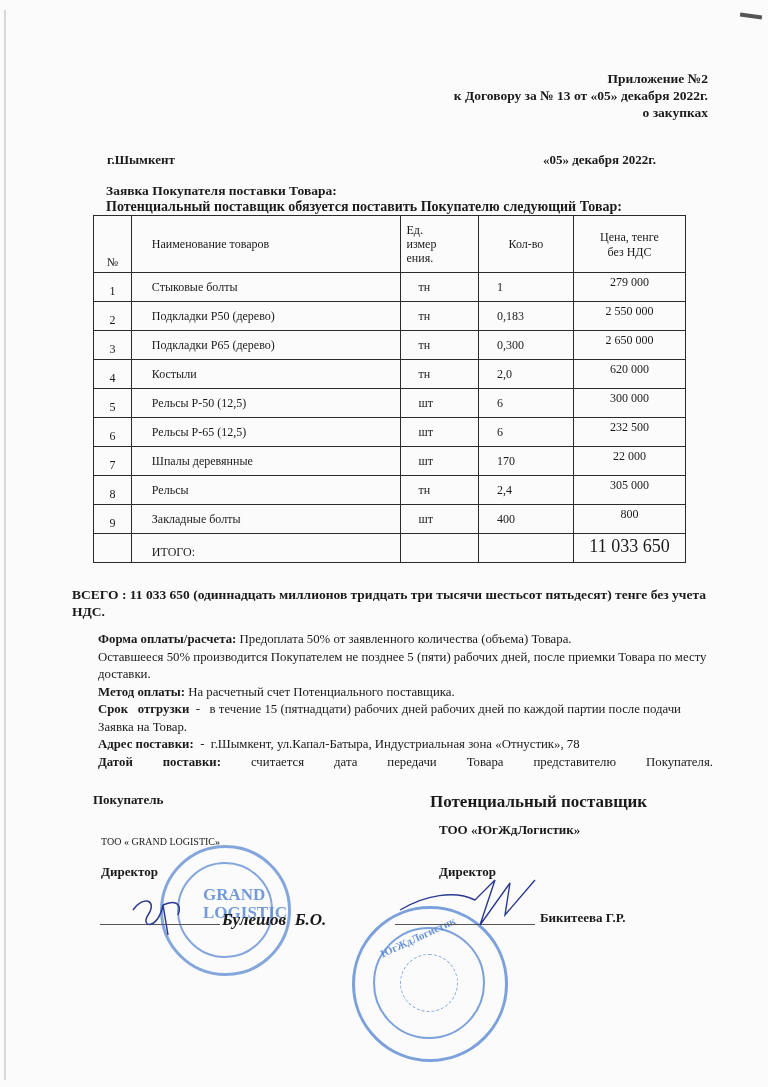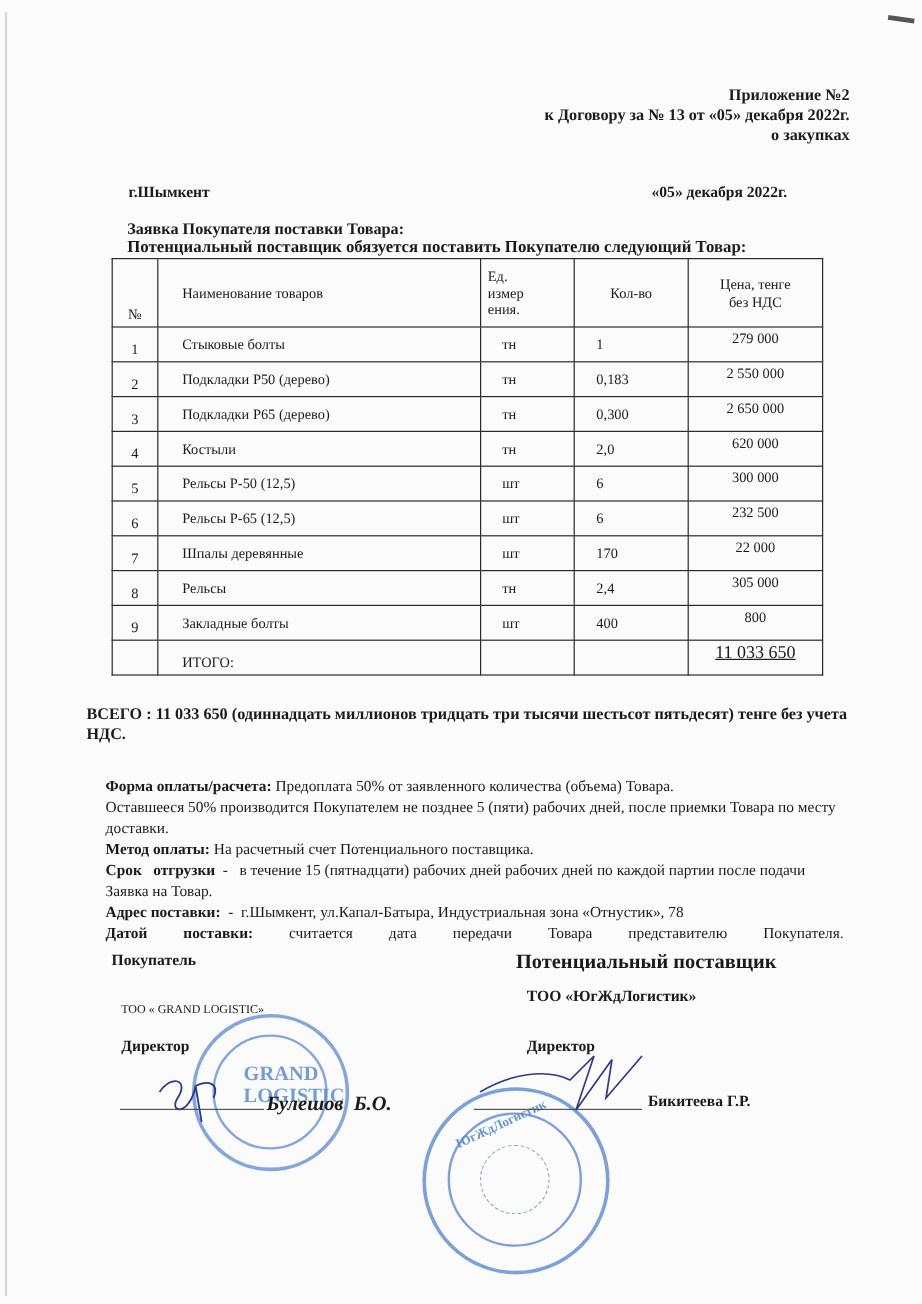--- a/index.html
+++ b/index.html
@@ -33,25 +33,25 @@
   .c-no { width: 30px; text-align: center; vertical-align: bottom !important; padding-bottom: 2px !important; }
   th.c-no { vertical-align: bottom; }
   .c-name { width: 255px; text-align: left; padding-left: 20px !important; margin-left: 12px; }
   .c-unit { width: 58px; text-align: left; padding-left: 18px !important; }
   .c-qty { width: 75px; text-align: left; padding-left: 18px !important; }
   .c-price { width: 108px; text-align: center; vertical-align: top !important; padding-top: 2px !important; }
   th.c-unit { padding-left: 6px !important; line-height: 14px; }
   th.c-qty { text-align: center; padding-left: 4px !important; }
   th.c-price { text-align: center; vertical-align: middle !important; line-height: 15px; }
   th.c-name { text-align: left; }
-  td.total-price { font-weight: bold; font-size: 15px; text-decoration: underline; }
+  td.total-price { font-weight: bold; font-size: 18px; }
 
   .vsego { position: absolute; left: 72px; top: 586px; width: 640px; font-weight: bold; font-size: 13.5px; line-height: 17px; }
 
-  .terms { position: absolute; left: 88px; top: 631px; width: 615px; font-size: 12.8px; line-height: 17.5px; margin-top: 16px; }
+  .terms { position: absolute; left: 98px; top: 631px; width: 615px; font-size: 12.8px; line-height: 17.5px; }
   .terms .bold { font-weight: bold; }
   .terms p { margin: 0; }
   .justify { text-align: justify; text-align-last: justify; }
 
   .sign-buyer-h { position: absolute; left: 93px; top: 792px; font-weight: bold; font-size: 13px; }
   .sign-supplier-h { position: absolute; left: 430px; top: 792px; font-weight: bold; font-size: 17px; }
   .buyer-org { position: absolute; left: 101px; top: 836px; font-weight: normal; font-size: 10px; }
   .supplier-org { position: absolute; left: 439px; top: 822px; font-weight: bold; font-size: 13px; }
   .buyer-role { position: absolute; left: 101px; top: 864px; font-weight: bold; font-size: 13px; }
   .supplier-role { position: absolute; left: 439px; top: 864px; font-weight: bold; font-size: 13px; }

